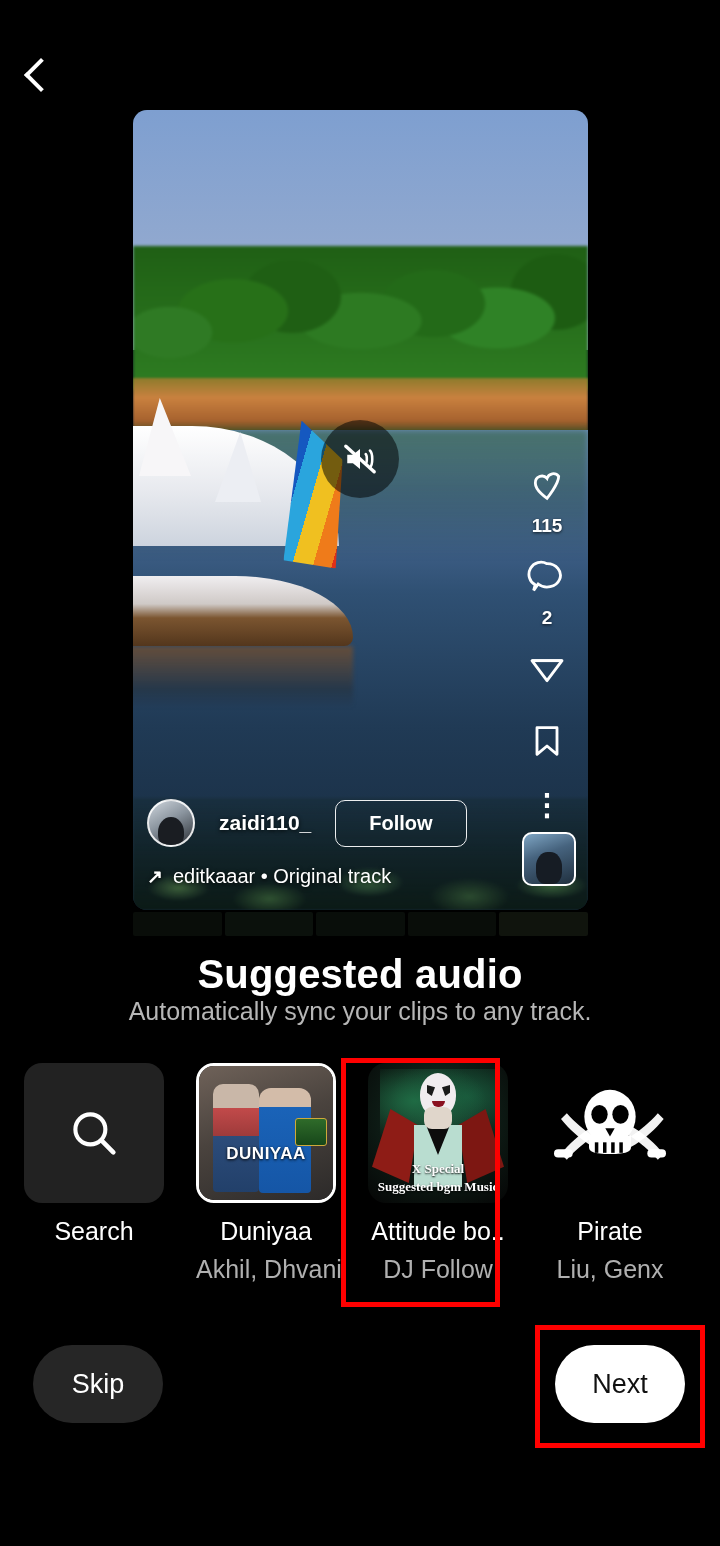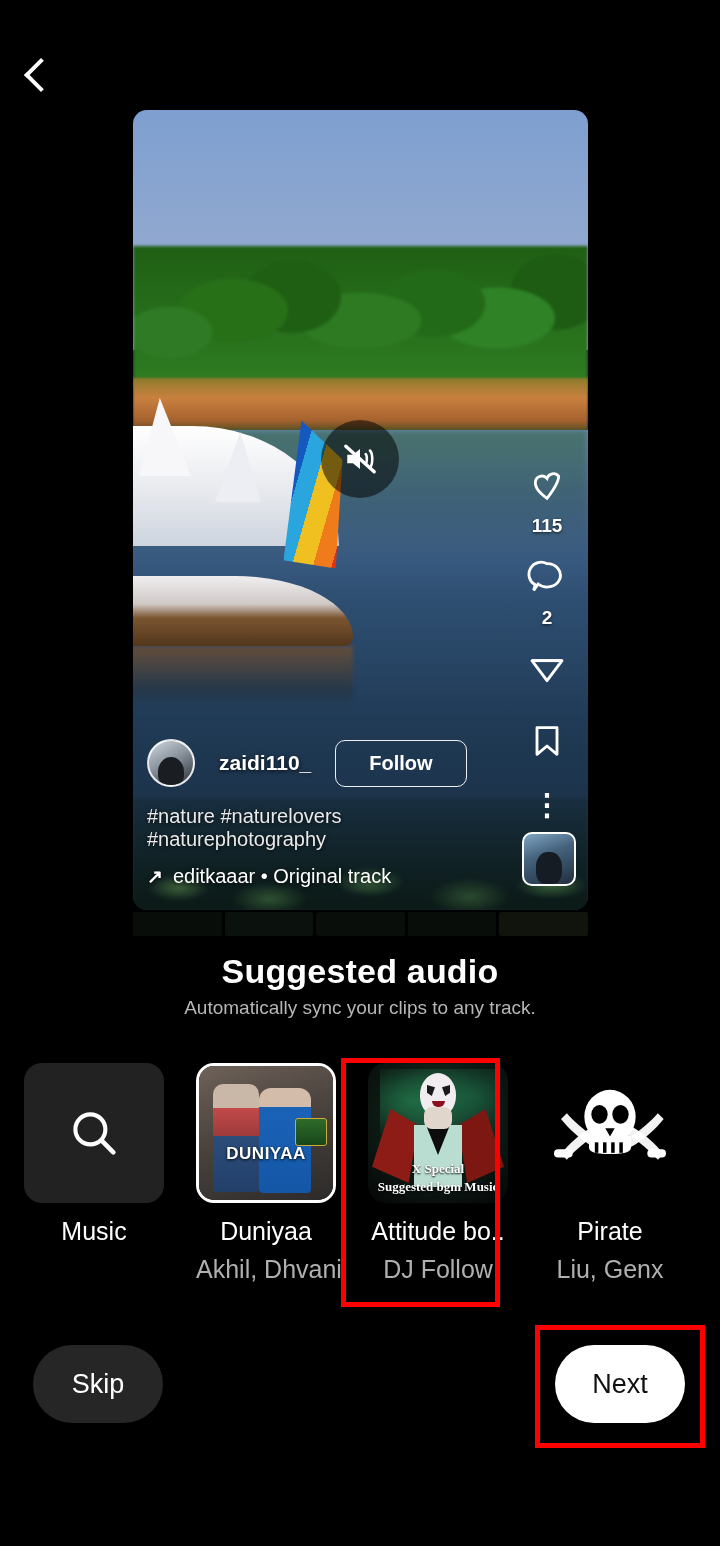--- a/index.html
+++ b/index.html
@@ -140,25 +140,25 @@
   
   .clip-strip{position:absolute;left:133px;top:912px;width:455px;height:24px;display:flex;gap:3px;}
   .clip{flex:1;background:#0a0f0a;border-radius:2px;opacity:.85;}
   .clip:nth-child(2){background:#0d140e;}
   .clip:nth-child(3){background:#0b110c;}
   .clip:nth-child(5){background:#13180f;}
 
   
   .sec-title{
     position:absolute;left:0;top:952px;width:720px;text-align:center;
-    font-size:34px;font-weight:700;letter-spacing:.2px;
+    font-size:40px;font-weight:700;letter-spacing:.2px;
   }
   .sec-sub{
     position:absolute;left:0;top:997px;width:720px;text-align:center;
-    font-size:19px;color:#b6b6b6;font-weight:400;
+    font-size:25px;color:#b6b6b6;font-weight:400;
   }
 
   .track-row{
     position:absolute;left:0;top:1063px;width:720px;height:230px;
     display:flex;gap:32px;padding-left:24px;box-sizing:border-box;overflow:hidden;
   }
   .track{width:140px;flex:0 0 auto;text-align:center;cursor:pointer;}
   .thumb{
     width:140px;height:140px;border-radius:18px;overflow:hidden;position:relative;background:#000;
   }
@@ -296,21 +296,20 @@
 
       <div class="dots">⋮</div>
     </div>
 
     <div class="meta">
       <div class="meta-row1">
         <div class="avatar"></div>
         <div class="uname">zaidi110_</div>
         <div class="follow-btn">Follow</div>
       </div>
-      <div class="hashtags">#nature #naturelovers #naturephotography</div>
       <div class="audio-line">
         <span class="share-arrow">↗</span>
         <span>editkaaar • Original track</span>
       </div>
     </div>
 
     <div class="mini-thumb"></div>
   </div>
 
   <div class="clip-strip">
@@ -326,21 +325,21 @@
 
   <div class="track-row">
 
     <div class="track">
       <div class="thumb search-tile">
         <svg width="58" height="58" viewBox="0 0 24 24">
           <circle cx="10.5" cy="10.5" r="6.2" fill="none" stroke="#fff" stroke-width="1.7"></circle>
           <path d="M15.2 15.2L20 20" stroke="#fff" stroke-width="1.9" stroke-linecap="round"></path>
         </svg>
       </div>
-      <div class="t-name">Music</div>
+      <div class="t-name">Search</div>
       <div class="t-artist"></div>
     </div>
 
     <div class="track">
       <div class="thumb bordered">
         <div class="art-duniyaa">
           <div class="du-man"></div>
           <div class="du-woman"></div>
           <div class="du-badge"></div>
           <div class="du-title">DUNIYAA</div>

